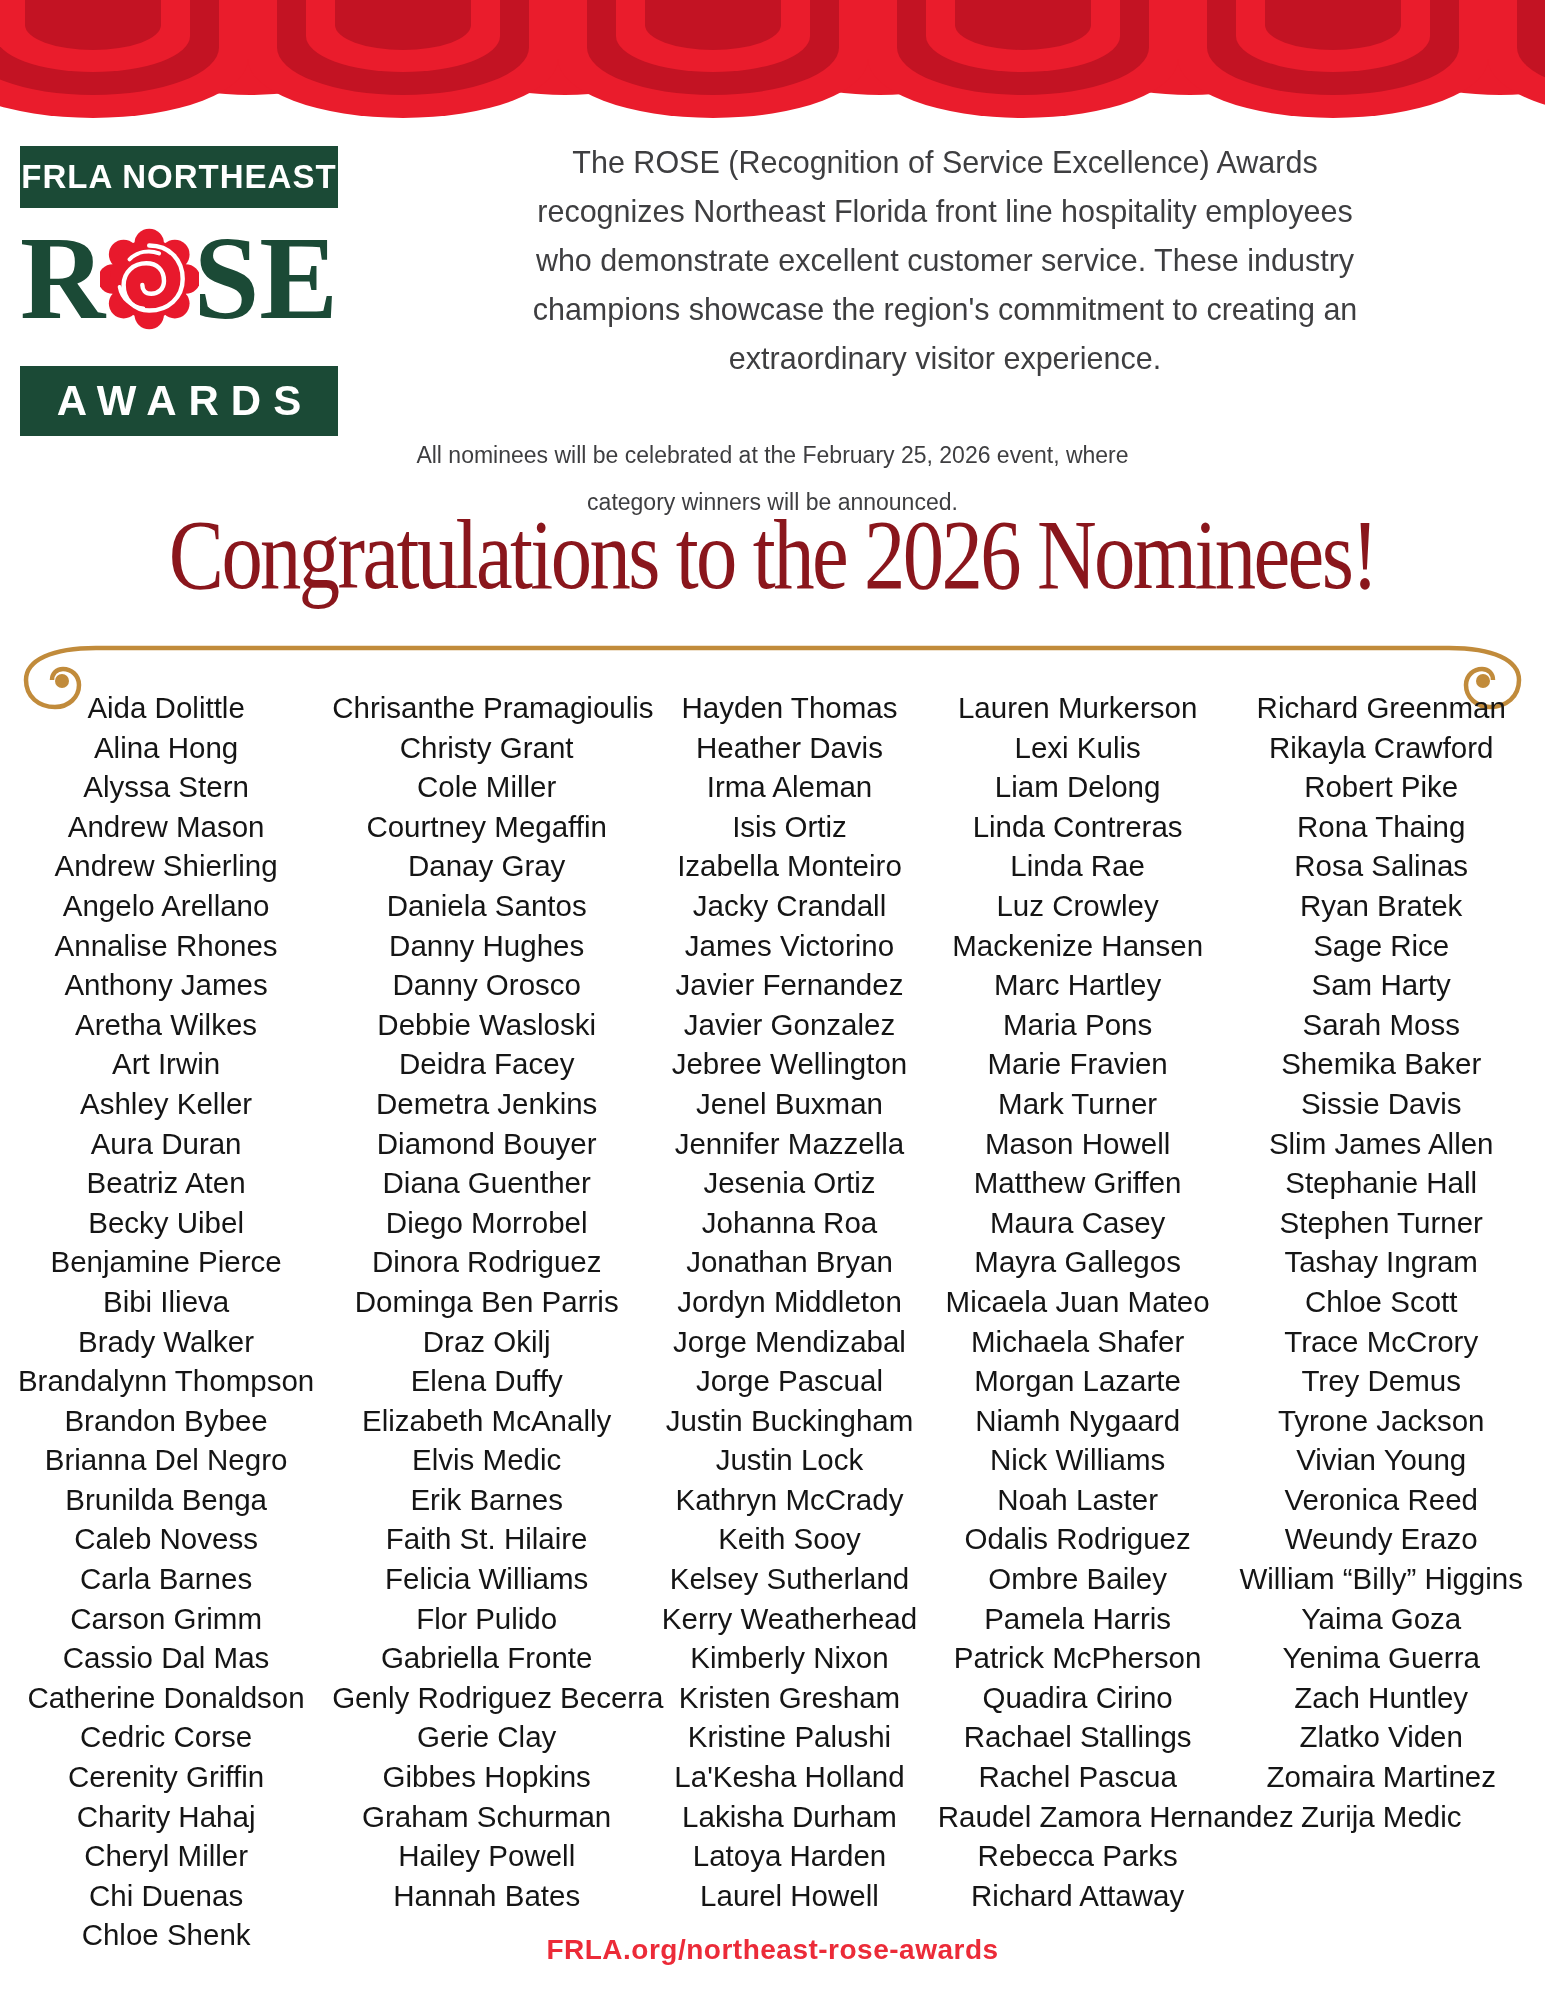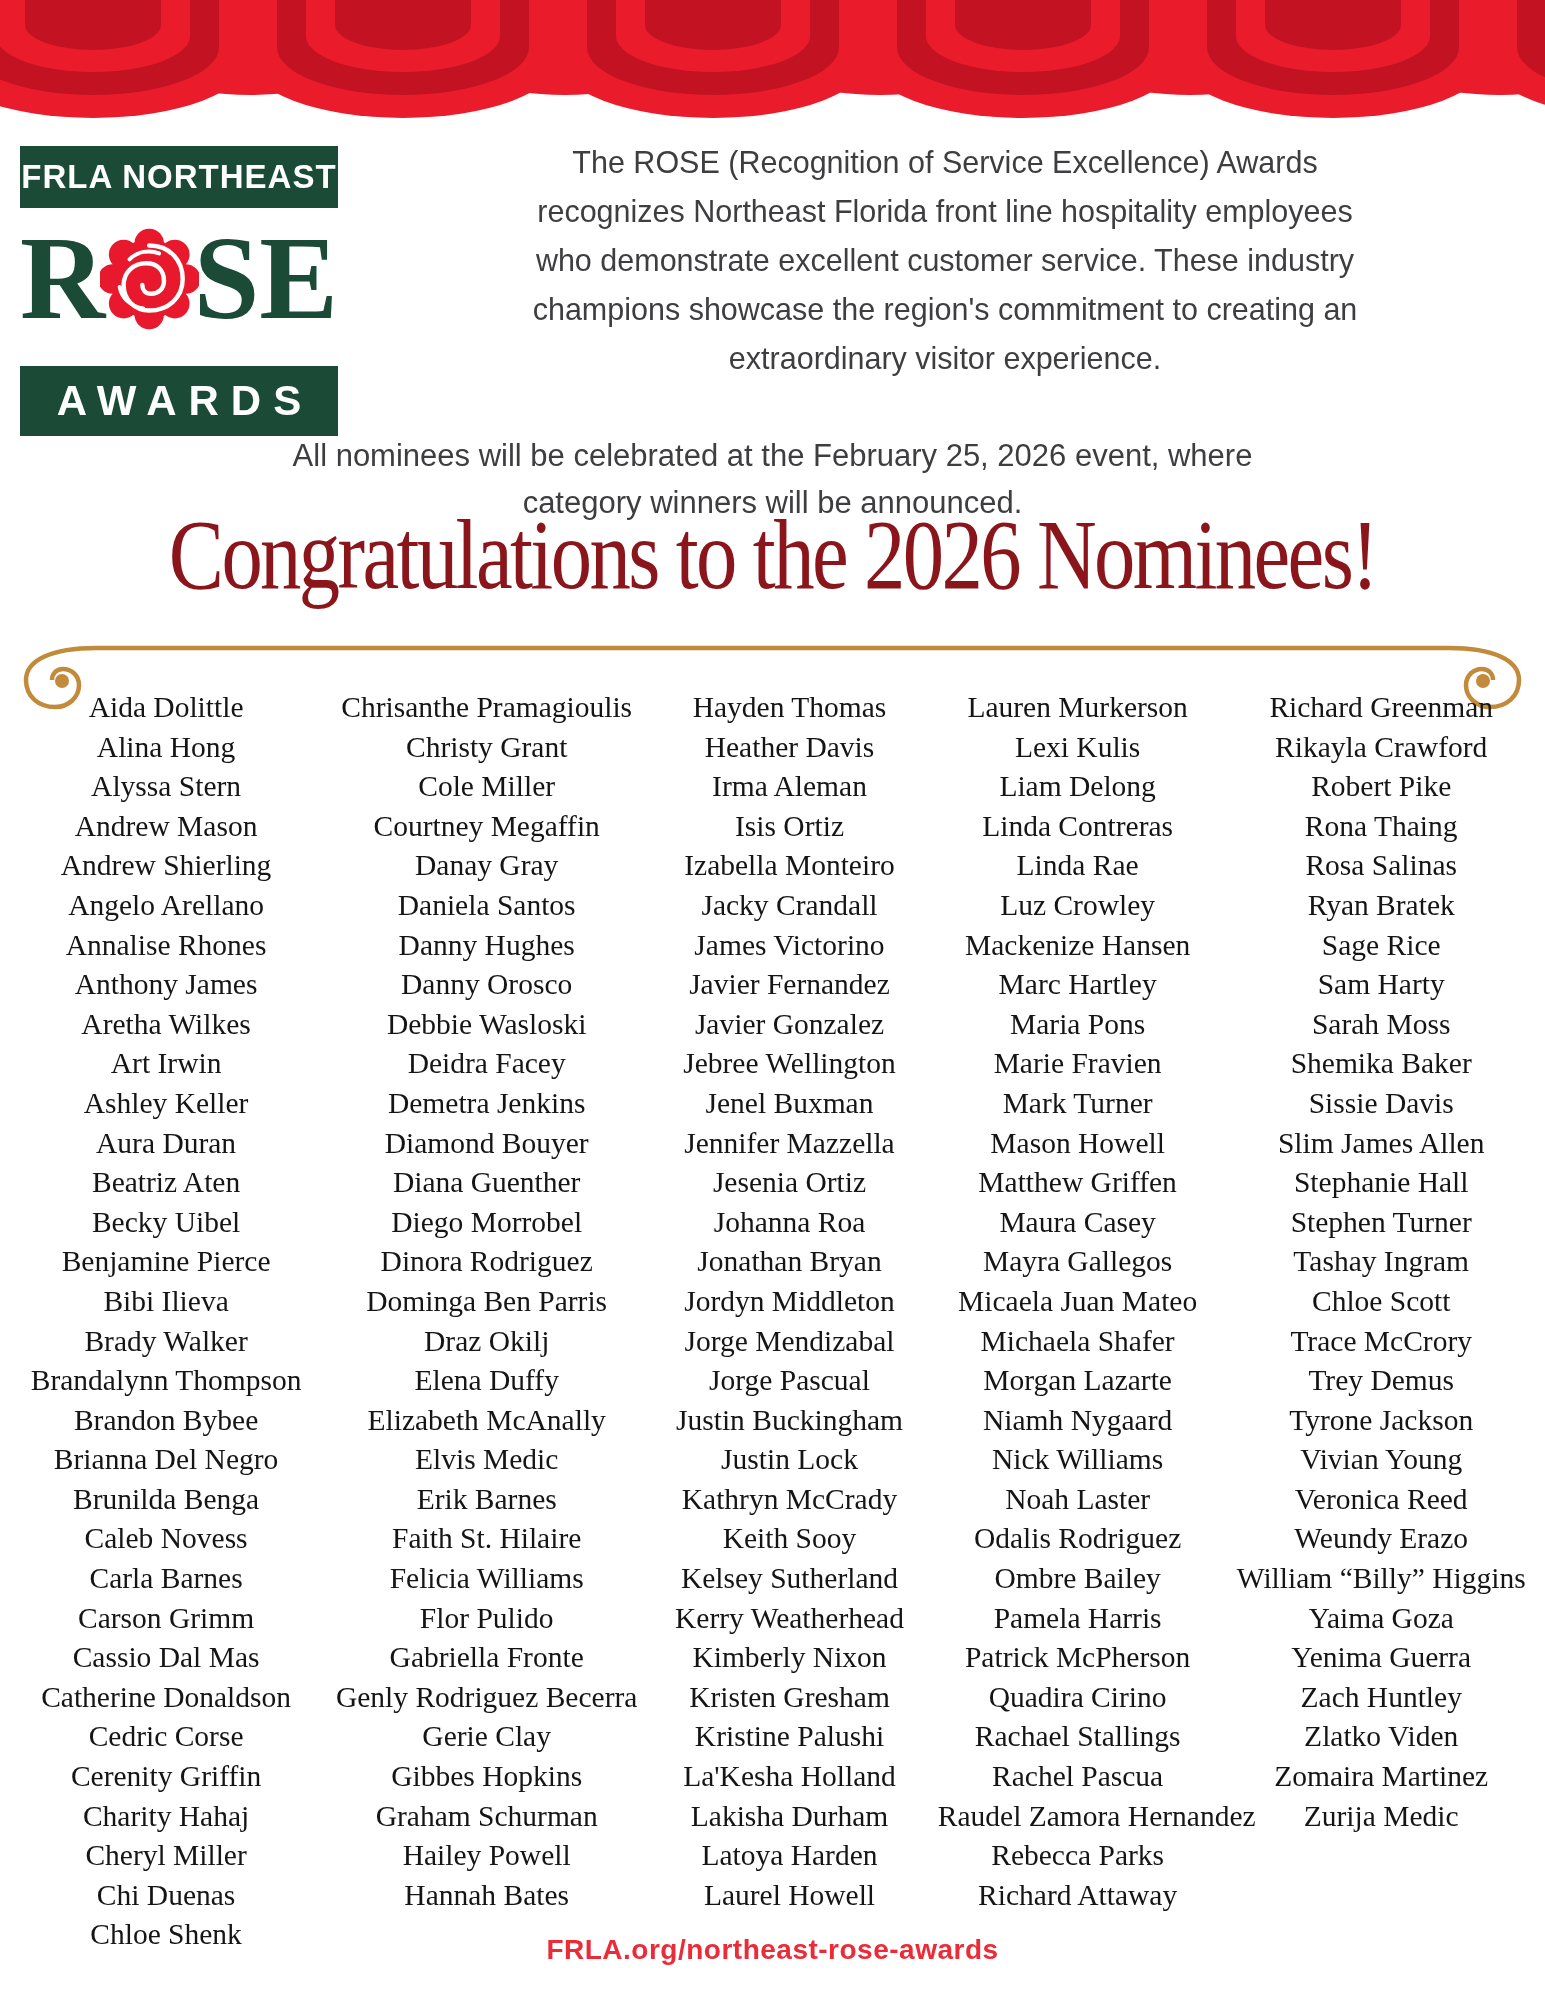--- a/index.html
+++ b/index.html
@@ -22,30 +22,30 @@
   .logo-bar{background:#1B4A36;color:#ffffff;text-align:center;font-weight:bold;margin-top:16px;}
   .logo-bar.top{height:62px;line-height:62px;font-size:33px;letter-spacing:1px;}
   .logo-bar.bottom{height:70px;line-height:70px;font-size:42px;letter-spacing:12px;text-indent:12px;}
   .rose-word{height:142px;display:flex;align-items:center;justify-content:center;
     font-family:"Liberation Serif",serif;font-weight:bold;font-size:118px;color:#1B4A36;line-height:142px;}
   .rose-word svg{margin:0 -5px;}
   
   .intro{position:absolute;top:138px;left:370px;width:1150px;text-align:center;
     color:#3E3E40;font-size:30.5px;font-weight:300;line-height:49px;}
   .note{position:absolute;top:432px;left:0;width:1545px;text-align:center;
-    color:#3E3E40;font-size:31px;font-weight:300;line-height:47px;}
+    color:#3E3E40;font-size:23px;font-weight:300;line-height:47px;}
   
   .headline{position:absolute;top:494px;left:0;width:1545px;text-align:center;
     font-family:"Liberation Serif",serif;font-size:94px;line-height:1.25;color:#8A161C;
     white-space:nowrap;letter-spacing:-3px;transform:scale(0.88,1.05);transform-origin:center top;}
   
   .divider{position:absolute;top:634px;left:0;width:1545px;height:80px;}
   
   .names{position:absolute;top:688px;left:0;width:1545px;display:flex;z-index:3;}
-  .col{text-align:center;white-space:nowrap;font-family:Liberation Serif, serif;}
+  .col{text-align:center;white-space:nowrap;}
   .col div{font-size:29.5px;line-height:39.6px;color:#151515;}
   .c1{width:21.5%;} .c2{width:20%;} .c3{width:19.2%;} .c4{width:18.1%;} .c5{width:21.2%;}
   
   .footer{position:absolute;top:1934px;left:0;width:1545px;text-align:center;
     font-size:28px;font-weight:bold;color:#EC2B38;letter-spacing:0.5px;}
 </style>
 </head>
 <body>
 
 <div class="bunting">

